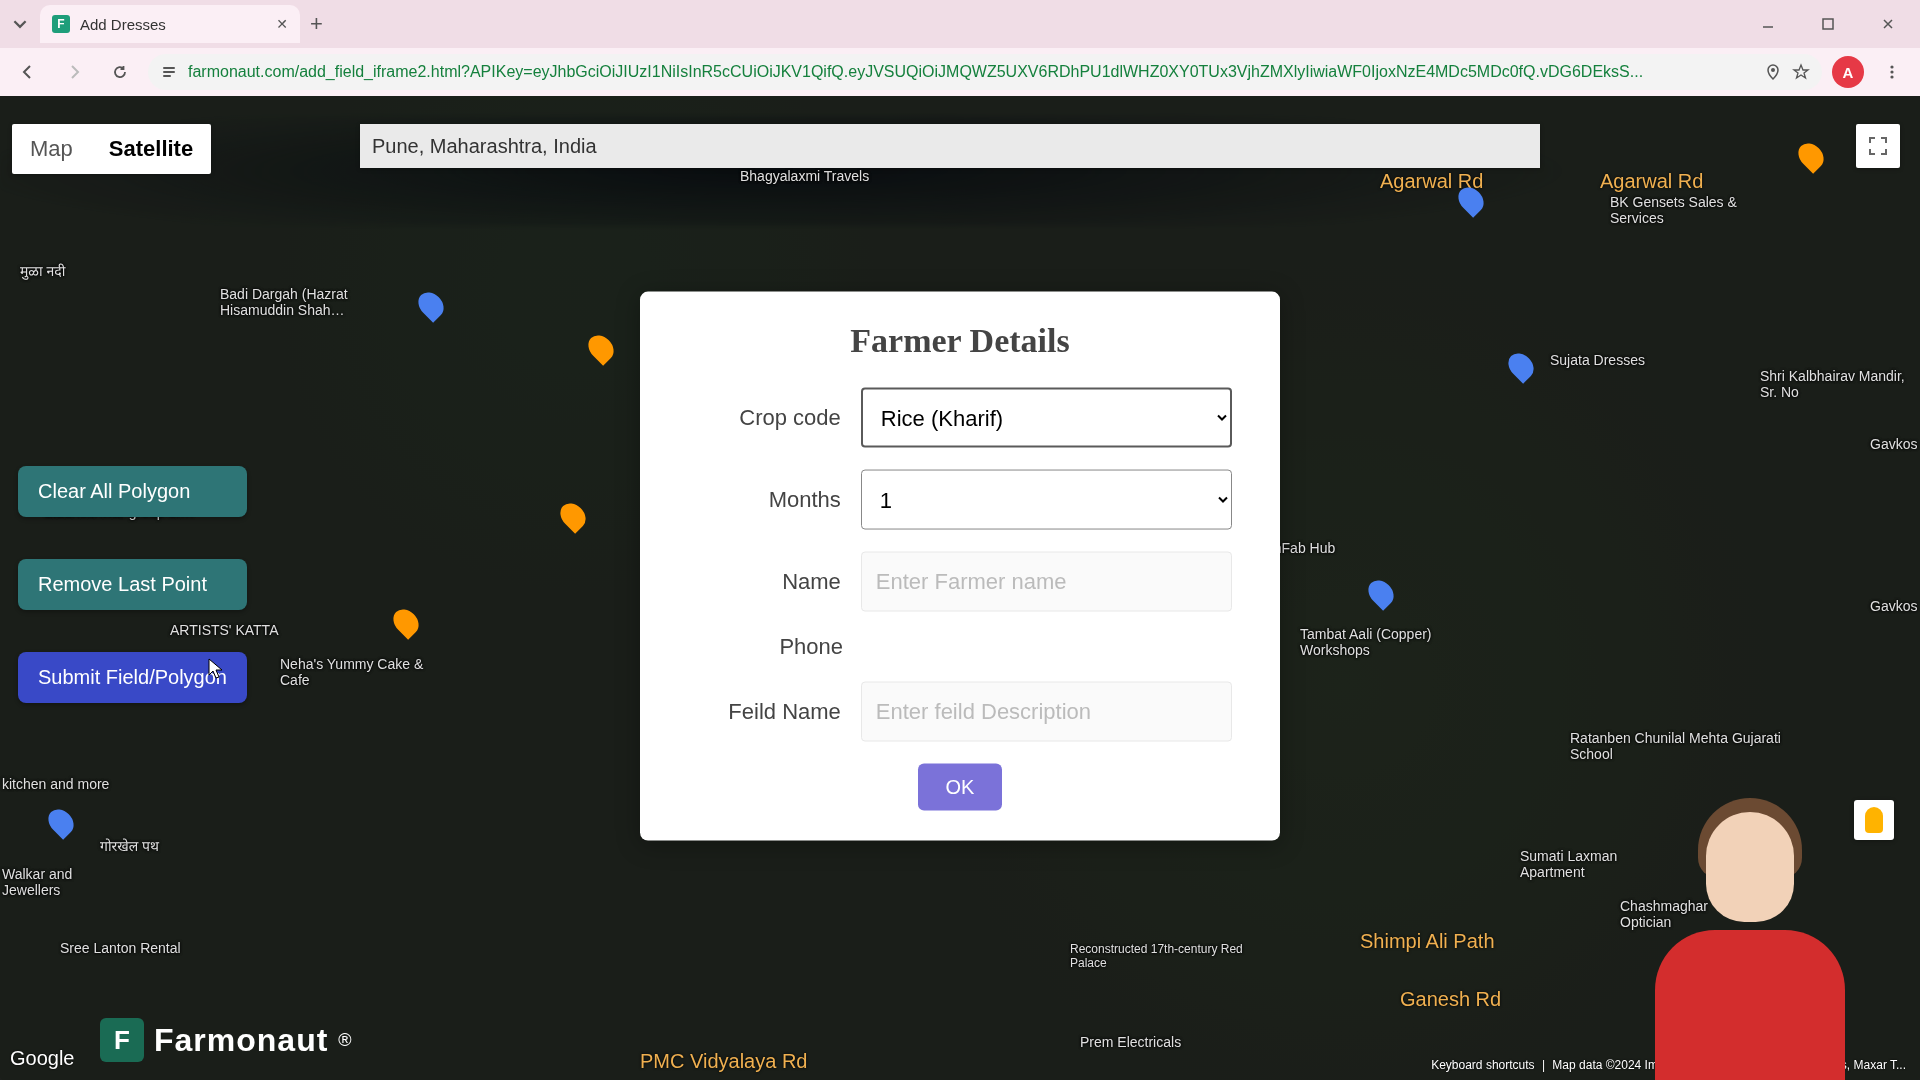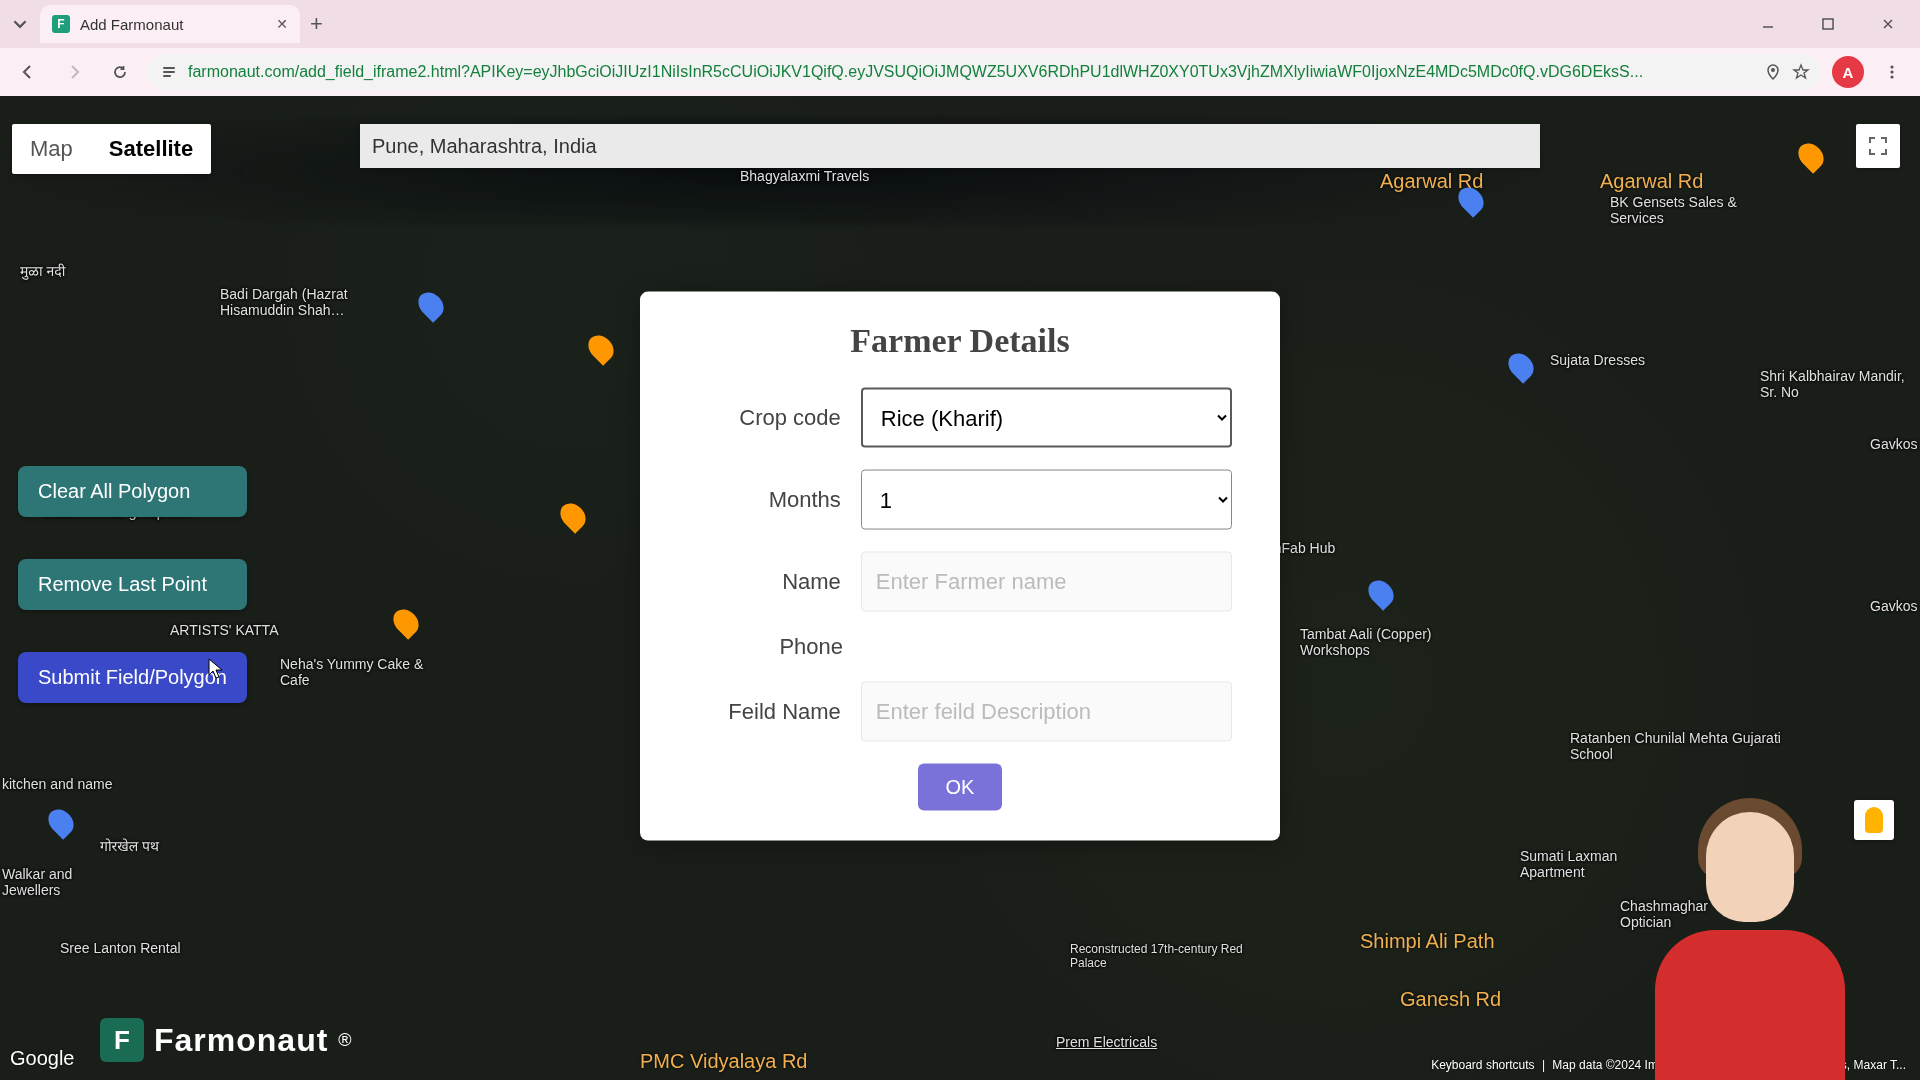--- a/index.html
+++ b/index.html
@@ -102,21 +102,21 @@
 
 <div class="browser-chrome">
   <div class="tab-row">
     <div class="tab-dropdown">
       <svg width="14" height="14" viewBox="0 0 10 10">
           <path d="M1 3 L5 7 L9 3" stroke="#555" stroke-width="1.6" fill="none"></path>
         </svg>
     </div>
     <div class="tab">
       <div class="favicon">F</div>
-      <span class="tab-title">Add Farmonaut</span>
+      <span class="tab-title">Add Dresses</span>
       <span class="tab-close">✕</span>
     </div>
     <div class="new-tab">+</div>
     <div class="window-controls">
       <div class="win-btn">
           <svg width="14" height="14">
             <line x1="2" y1="10" x2="12" y2="10" stroke="#555" stroke-width="1.5"></line>
           </svg>
         </div>
       <div class="win-btn">
@@ -185,39 +185,39 @@
   <div class="map-bg"></div>
   <div class="map-river"></div>
   <div class="map-dim"></div>
 
   <div class="map-label" style="top:72px; left:740px;">Bhagyalaxmi Travels</div>
   <div class="map-label" style="top:190px; left:220px; width:190px;">Badi Dargah (Hazrat Hisamuddin Shah…</div>
   <div class="map-label" style="top:165px; left:20px;">मुळा नदी</div>
   <div class="map-label" style="top:408px; left:44px;">Siddheshwar group of…</div>
   <div class="map-label" style="top:526px; left:170px;">ARTISTS' KATTA</div>
   <div class="map-label" style="top:560px; left:280px; width:150px;">Neha's Yummy Cake &amp; Cafe</div>
-  <div class="map-label" style="top:680px; left:2px;">kitchen and name</div>
+  <div class="map-label" style="top:680px; left:2px;">kitchen and more</div>
   <div class="map-label" style="top:770px; left:2px; width:100px;">Walkar and Jewellers</div>
   <div class="map-label" style="top:844px; left:60px;">Sree Lanton Rental</div>
   <div class="map-road" style="top:74px; left:1380px;">Agarwal Rd</div>
   <div class="map-road" style="top:74px; left:1600px;">Agarwal Rd</div>
   <div class="map-label" style="top:98px; left:1610px; width:160px;">BK Gensets Sales &amp; Services</div>
   <div class="map-label" style="top:256px; left:1550px;">Sujata Dresses</div>
   <div class="map-label" style="top:272px; left:1760px; width:160px;">Shri Kalbhairav Mandir, Sr. No</div>
   <div class="map-label" style="top:340px; left:1870px;">Gavkos</div>
   <div class="map-label" style="top:502px; left:1870px;">Gavkos</div>
   <div class="map-label" style="top:444px; left:1252px;">TechFab Hub</div>
   <div class="map-label" style="top:530px; left:1300px; width:170px;">Tambat Aali (Copper) Workshops</div>
   <div class="map-label" style="top:634px; left:1570px; width:220px;">Ratanben Chunilal Mehta Gujarati School</div>
   <div class="map-label" style="top:752px; left:1520px; width:150px;">Sumati Laxman Apartment</div>
   <div class="map-label" style="top:802px; left:1620px; width:130px;">Chashmaghar Optician</div>
   <div class="map-road" style="top:834px; left:1360px;">Shimpi Ali Path</div>
   <div class="map-road" style="top:892px; left:1400px;">Ganesh Rd</div>
   <div class="map-road" style="top:892px; left:1720px;">Ganesh Rd</div>
-  <div class="map-label" style="top:938px; left:1056px;text-decoration:underline;">Prem Electricals</div>
+  <div class="map-label" style="top:938px; left:1080px;">Prem Electricals</div>
   <div class="map-road" style="top:954px; left:640px;">PMC Vidyalaya Rd</div>
   <div class="map-label" style="top:846px; left:1070px; width:200px; font-size:12px;">Reconstructed 17th-century Red Palace</div>
   <div class="map-label" style="top:740px; left:100px;">गोरखेल पथ</div>
 
   <div class="map-icon blue" style="top:195px; left:420px;"></div>
   <div class="map-icon orange" style="top:512px; left:395px;"></div>
   <div class="map-icon blue" style="top:90px; left:1460px;"></div>
   <div class="map-icon blue" style="top:256px; left:1510px;"></div>
   <div class="map-icon blue" style="top:483px; left:1370px;"></div>
   <div class="map-icon blue" style="top:712px; left:50px;"></div>

